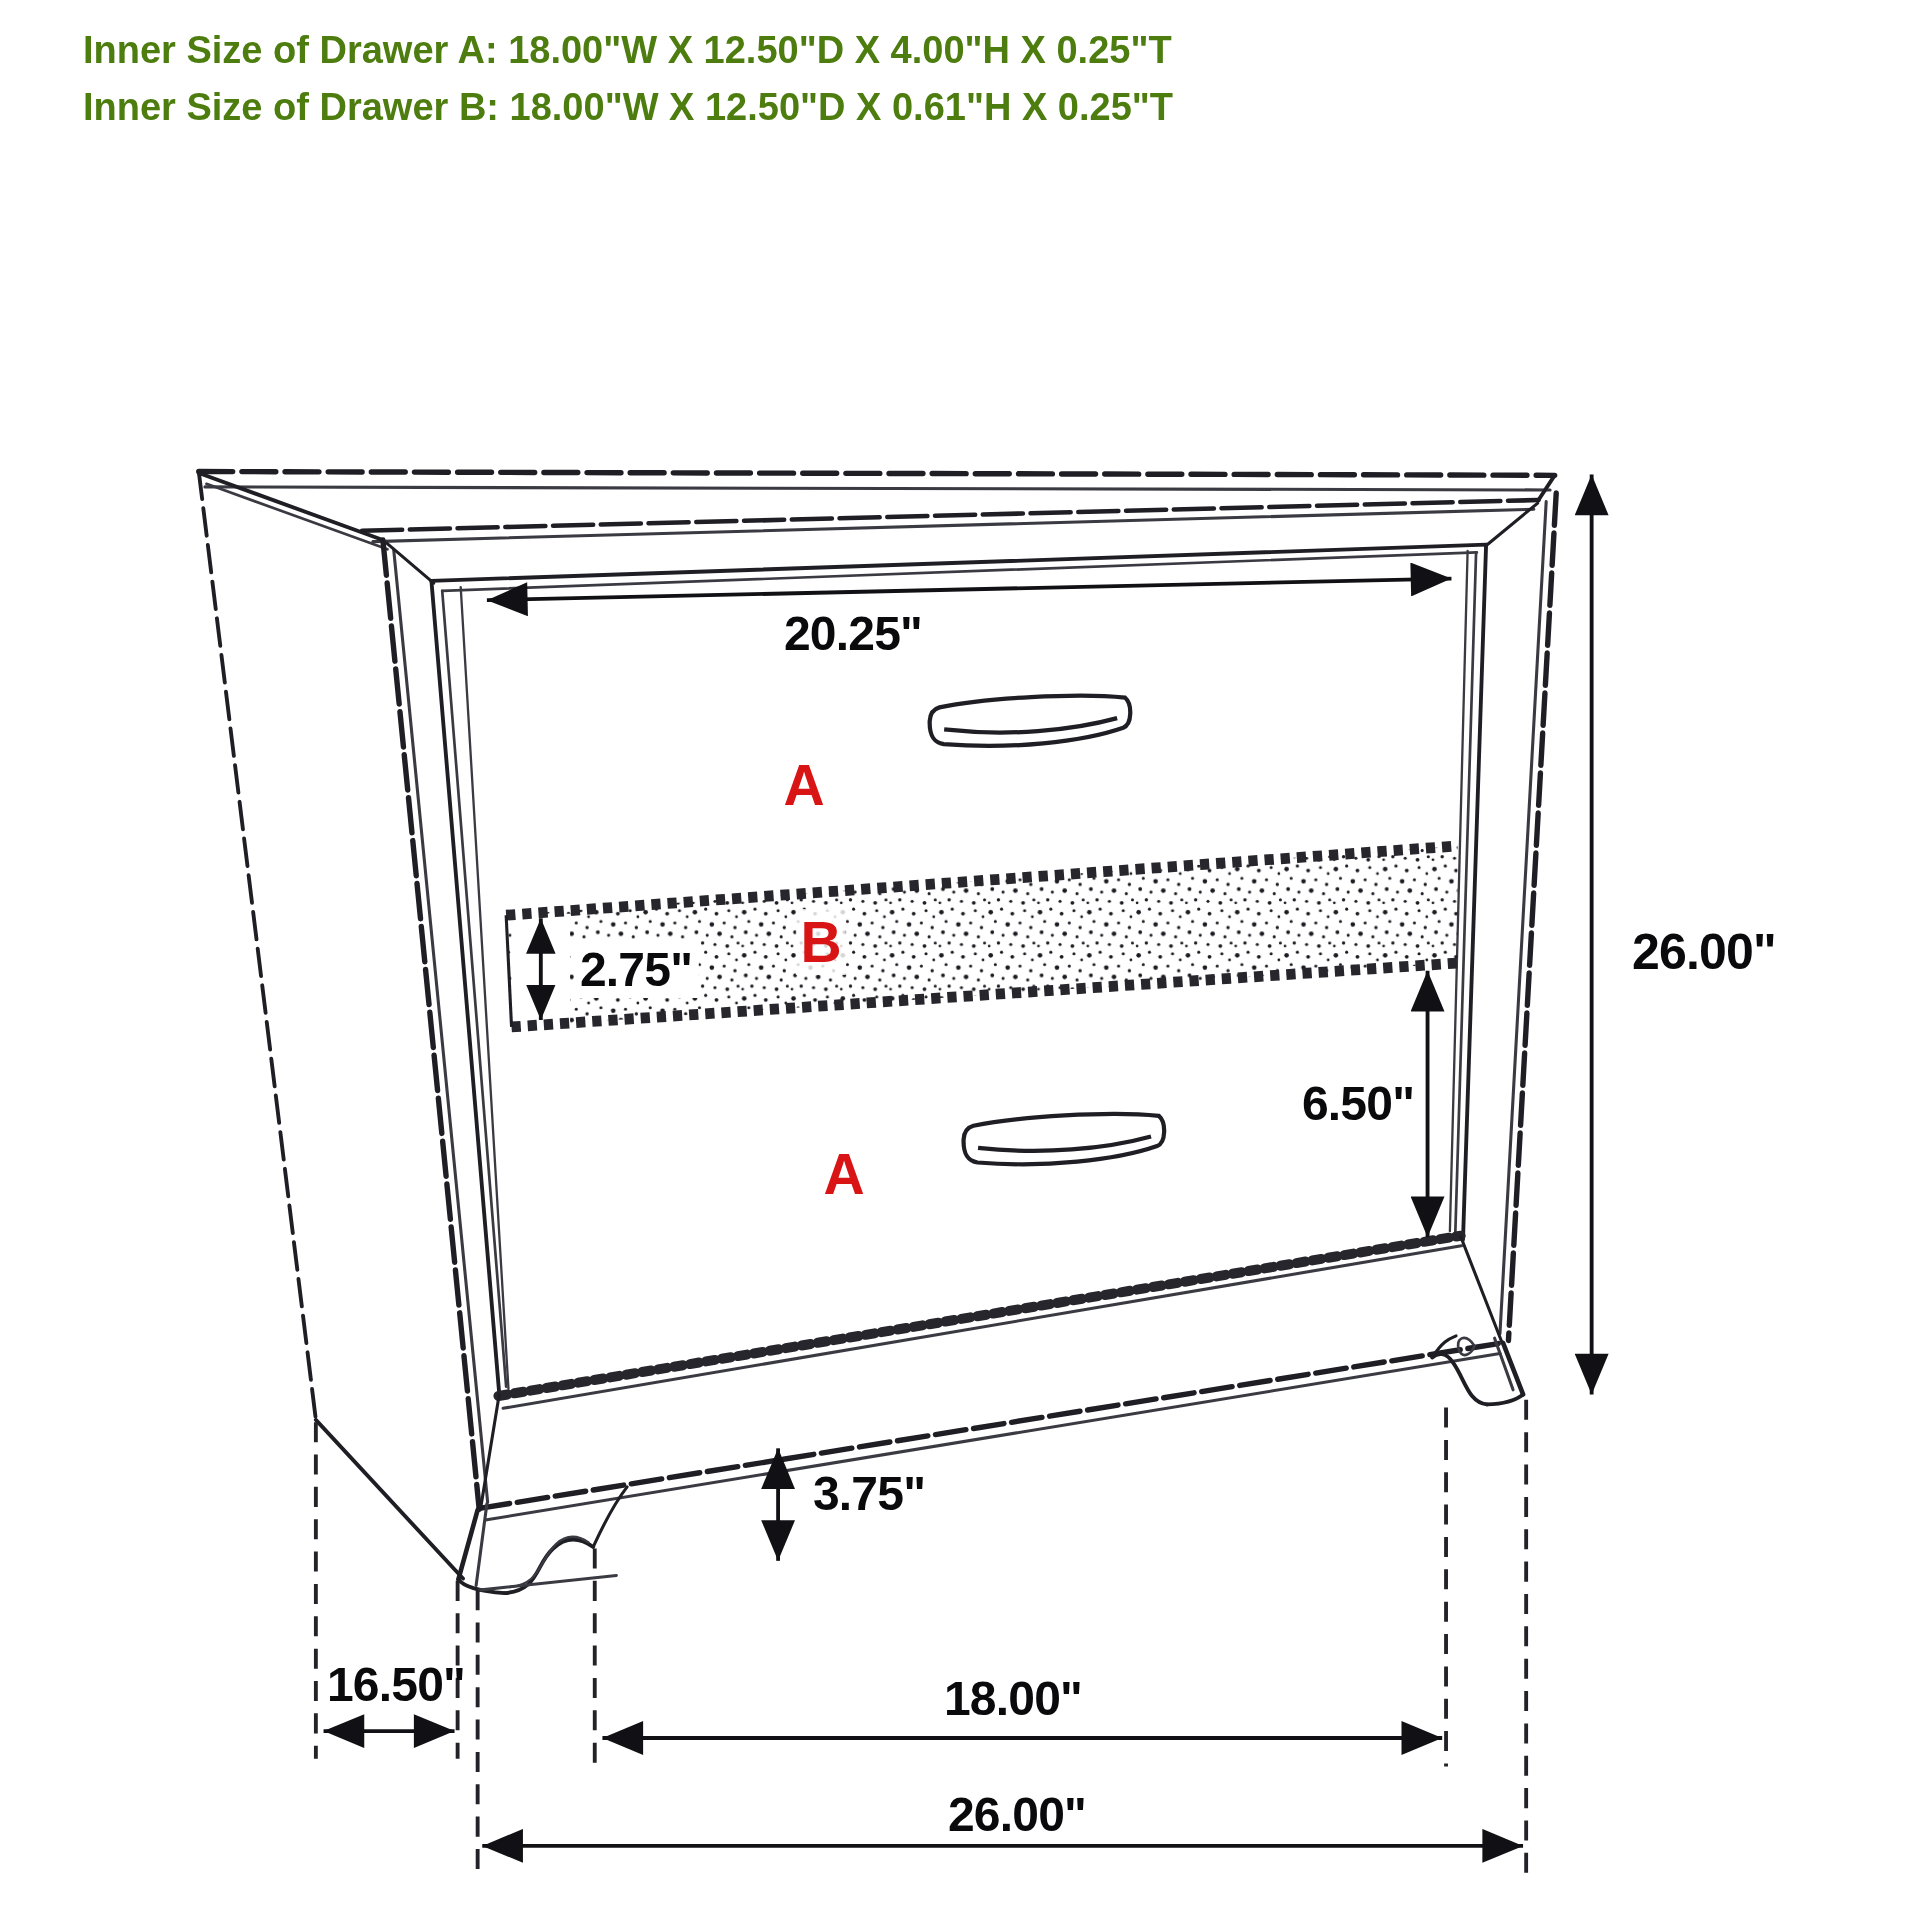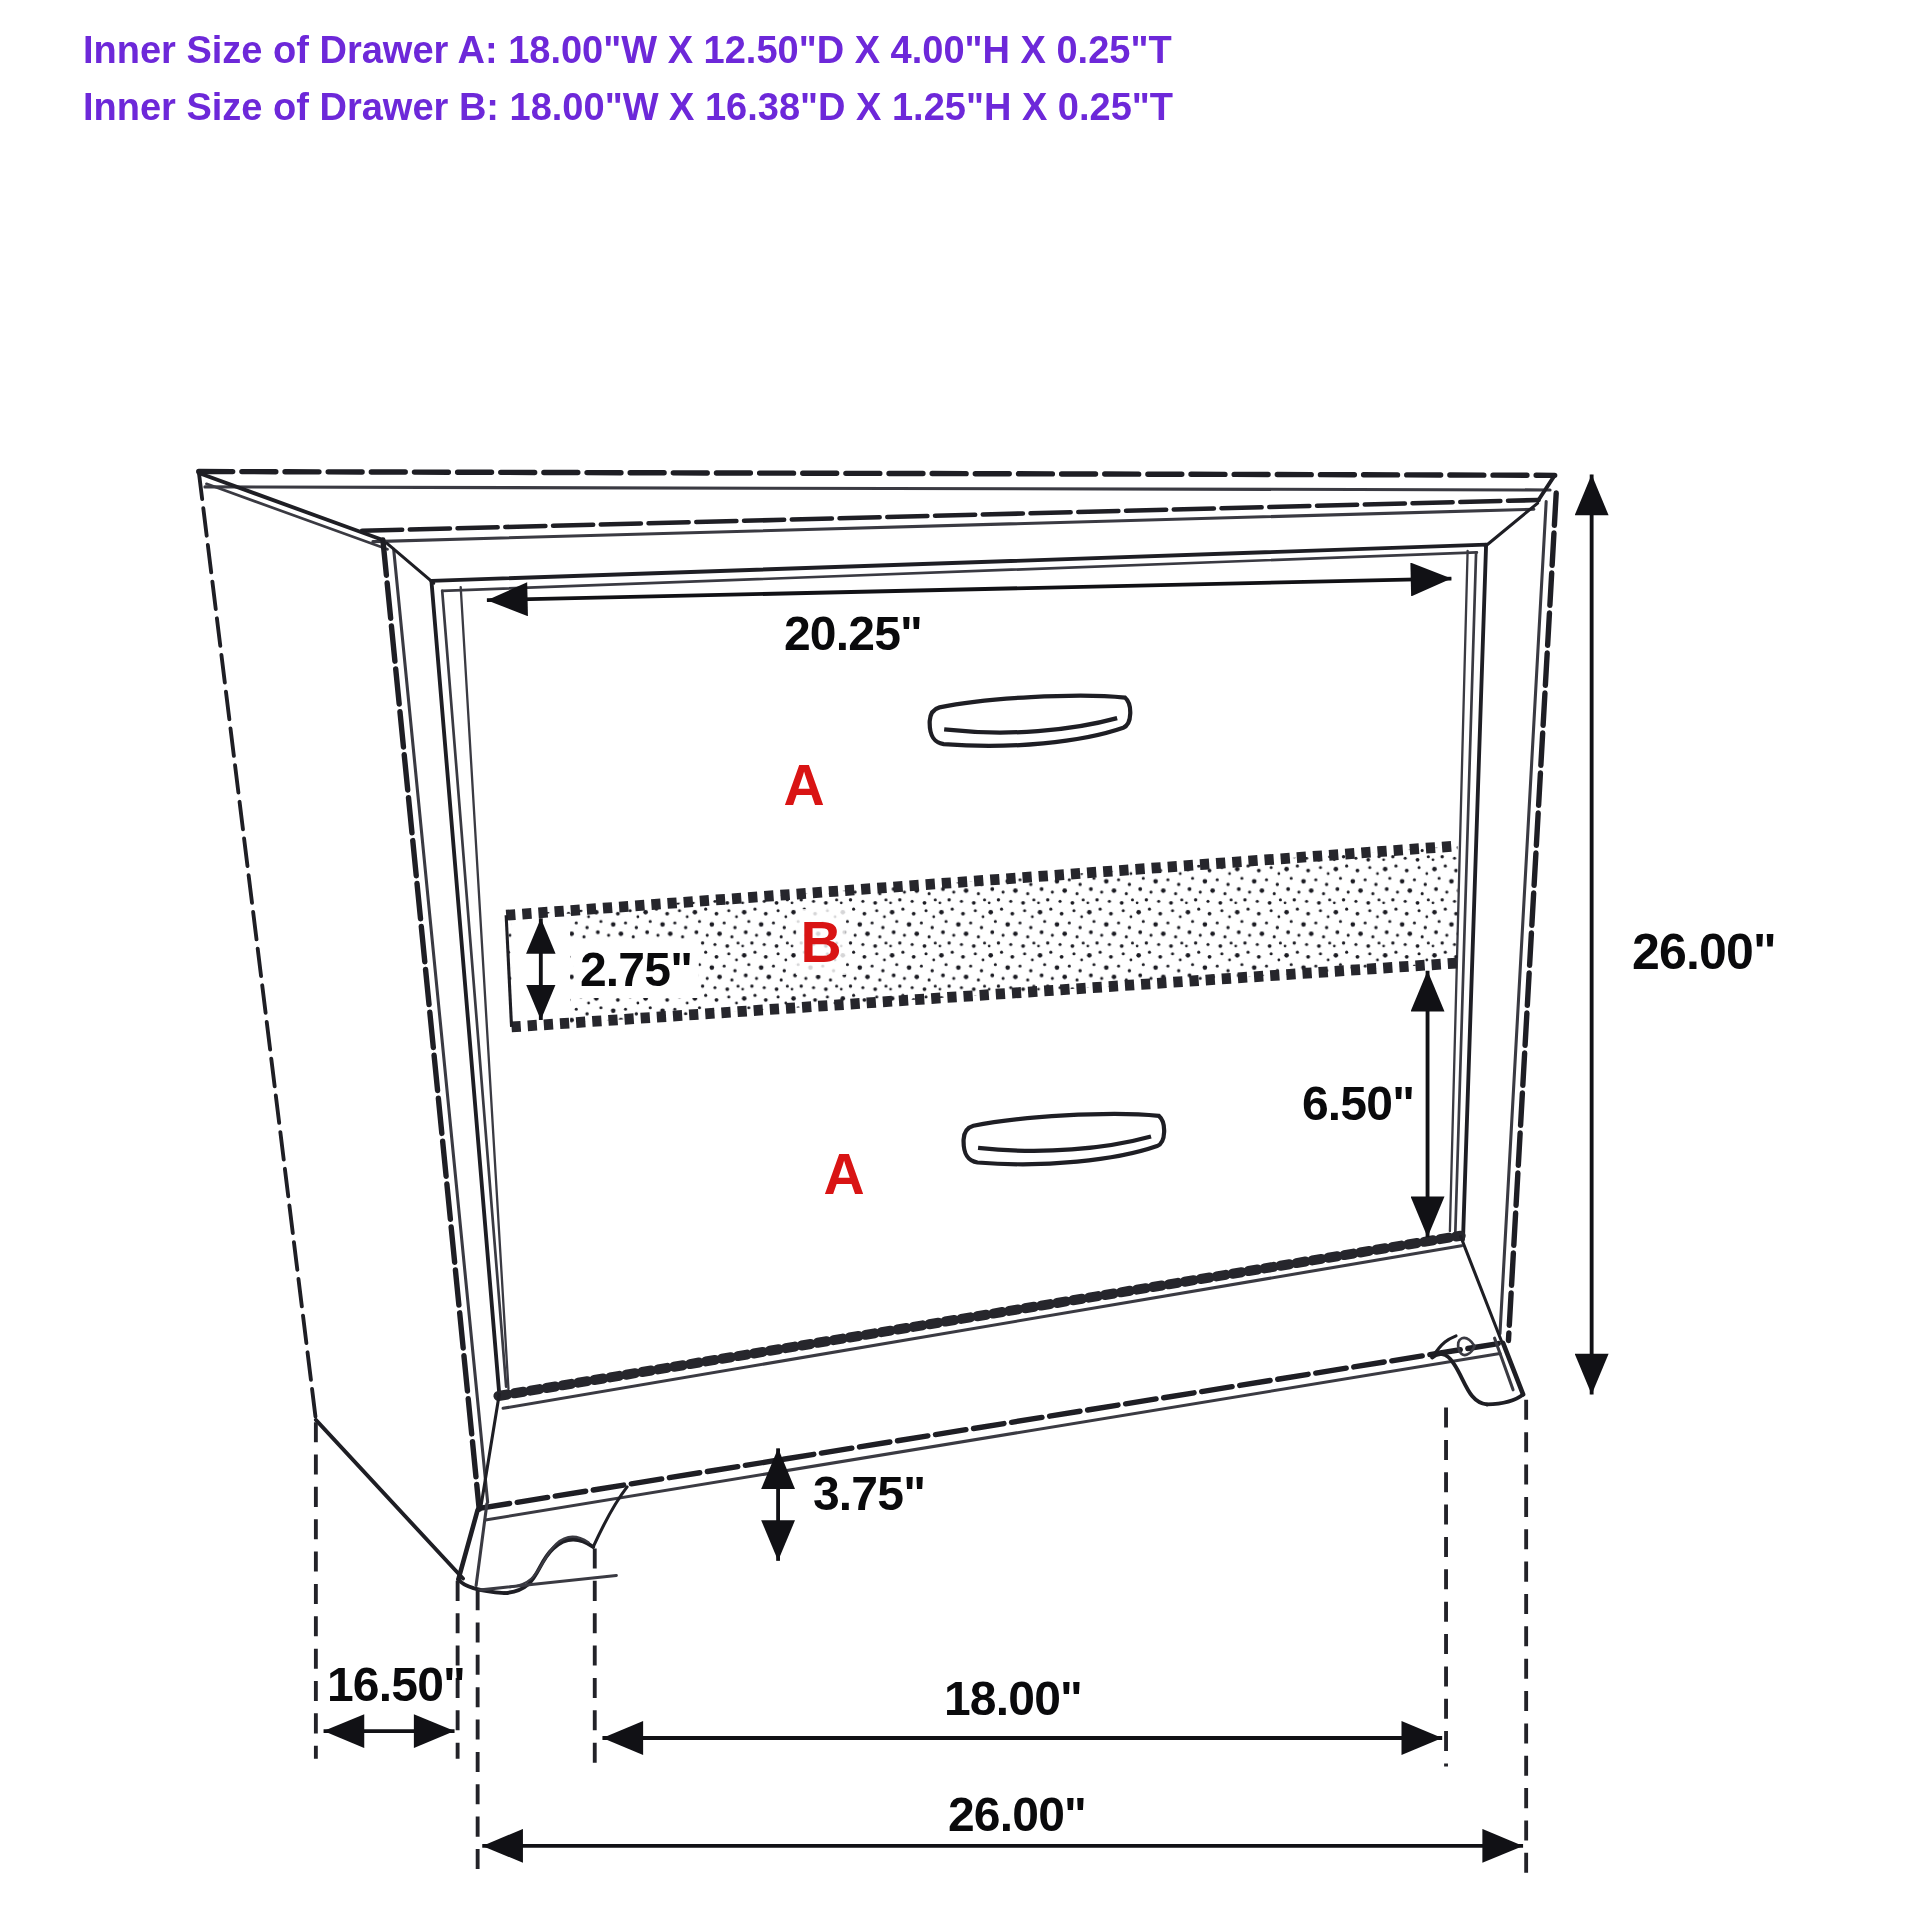--- a/index.html
+++ b/index.html
@@ -1,34 +1,34 @@
 <!DOCTYPE html>
 <html style="font-size:12.3px"><head>
 <meta charset="utf-8">
 <style>
   html,body{margin:0;padding:0;background:#ffffff;width:1926px;height:1926px;overflow:hidden;}
   #stage{position:absolute;left:0;top:0;width:1926px;height:1926px;background:#ffffff;
          font-family:"Liberation Sans",sans-serif;}
   #drawing{position:absolute;left:0;top:0;width:1926px;height:1926px;}
-  .hdr{position:absolute;left:83px;color:#6d28d9;font-weight:bold;font-size:38px;
+  .hdr{position:absolute;left:83px;color:#4d7c0f;font-weight:bold;font-size:38px;
        letter-spacing:0px;white-space:nowrap;}
   .lbl{position:absolute;transform:translate(-50%,-50%);font-weight:bold;font-size:48px;
        color:#0a0a0c;white-space:nowrap;letter-spacing:-0.8px;}
   .lbl.bgw{background:#ffffff;padding:1.5px 6.2px;}
   .red{position:absolute;transform:translate(-50%,-50%);font-weight:bold;font-size:57px;
        color:#d91414;white-space:nowrap;}
   .red.bgw{background:rgba(255,255,255,0.82);padding:0 4.6px;}
 </style>
 </head>
 <body>
 
 <div id="stage">
 
   <div class="hdr" style="top:29px">Inner Size of Drawer A: 18.00"W X 12.50"D X 4.00"H X 0.25"T</div>
-  <div class="hdr" style="top:86px">Inner Size of Drawer B: 18.00"W X 16.38"D X 1.25"H X 0.25"T</div>
+  <div class="hdr" style="top:86px">Inner Size of Drawer B: 18.00"W X 12.50"D X 0.61"H X 0.25"T</div>
 
   <svg id="drawing" viewBox="0 0 2500 2500">
     <defs>
       <marker id="ah" viewBox="0 0 12 10" refX="12" refY="5" markerWidth="58" markerHeight="44" markerUnits="userSpaceOnUse" orient="auto-start-reverse">
         <path d="M0,0 L12,5 L0,10 Z" fill="#111115"></path>
       </marker>
       <marker id="ahs" viewBox="0 0 12 10" refX="12" refY="5" markerWidth="46" markerHeight="40" markerUnits="userSpaceOnUse" orient="auto-start-reverse">
         <path d="M0,0 L12,5 L0,10 Z" fill="#111115"></path>
       </marker>
       <pattern id="speck" width="64" height="56" patternUnits="userSpaceOnUse">

